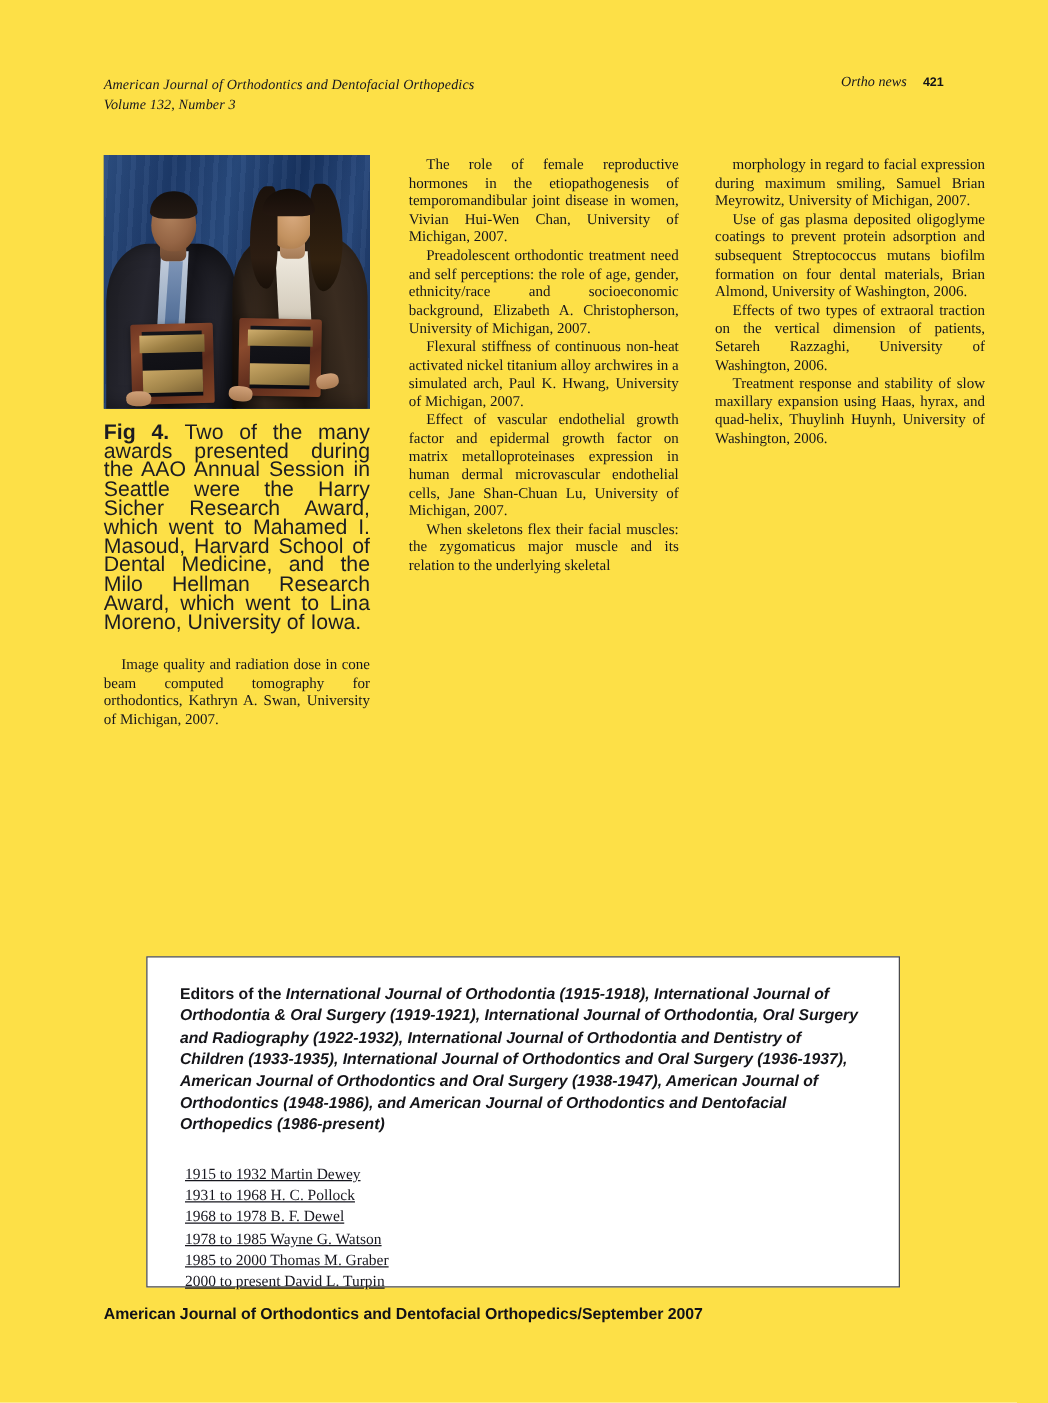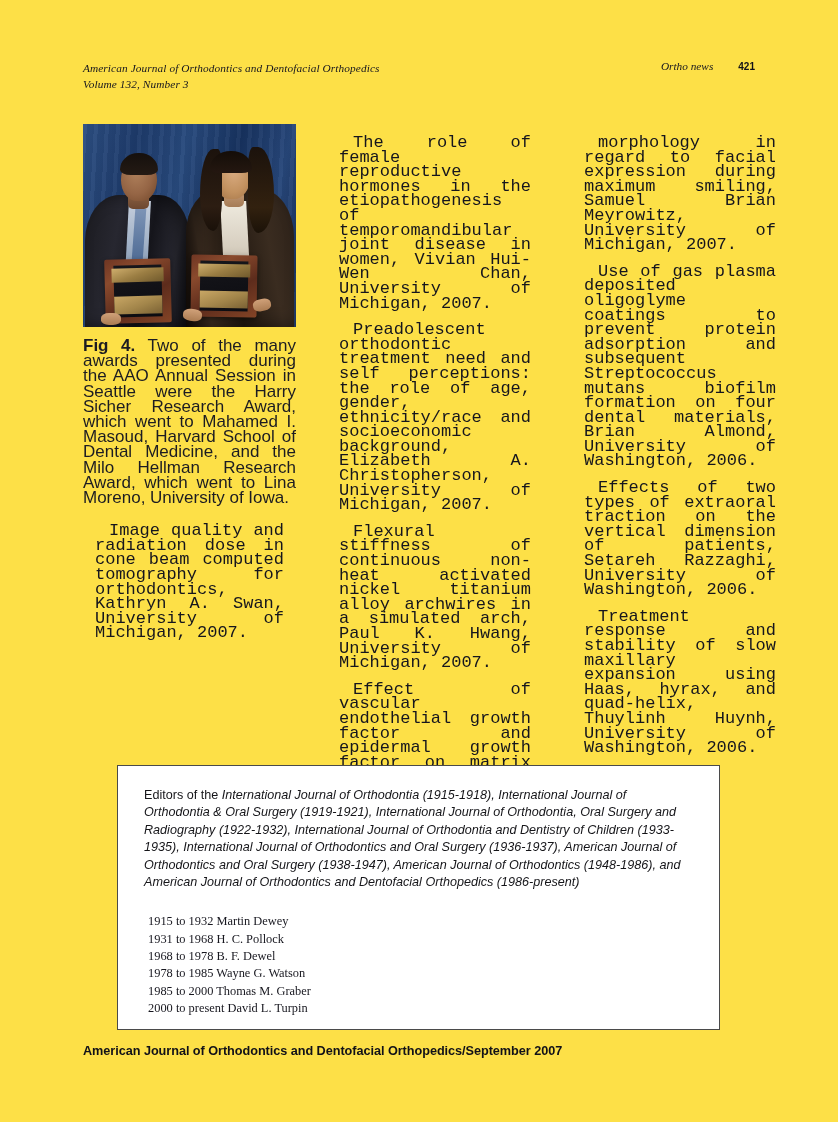--- a/index.html
+++ b/index.html
@@ -40,21 +40,21 @@
     font-size: 11.3px;
     line-height: 16px;
     color: #16161e;
     letter-spacing: 0.1px;
   }
   .runhead-right {
     position: absolute;
     right: 0; top: 0;
     display: flex;
     align-items: baseline;
-    gap: 25px;
+    gap: 13px;
   }
   .runhead-right .sect {
     font-style: italic;
     font-size: 11.3px;
     color: #16161e;
   }
   .runhead-right .pageno {
     font-family: "Liberation Sans", sans-serif;
     font-weight: bold;
     font-size: 10px;
@@ -240,23 +240,23 @@
     font-size: 17px;
     line-height: 15.2px;
     color: #1c1c22;
     text-align: justify;
     text-justify: inter-word;
     hyphens: manual;
   }
   .caption .lead { font-weight: bold; }
 
   .col p.body {
-    margin: 12px;
-    font-family: Liberation Mono, monospace;
-    font-size: 17px;
+    margin: 0;
+    font-family: Liberation Serif, serif;
+    font-size: 12px;
     line-height: 14.6px;
     text-align: justify;
     text-justify: inter-word;
     text-indent: 14px;
     color: #15151d;
   }
   .col-1 p.body { margin-top: 19px; }
 
   
   .editbox {
@@ -269,33 +269,33 @@
     box-sizing: border-box;
     background: #fff;
   }
   .editbox-inner {
     padding: 21px 26px 0 26px;
   }
   .editors-head {
     font-family: "Liberation Sans", sans-serif;
     font-size: 12.6px;
     line-height: 17.4px;
-    font-weight: normal;
+    font-weight: bold;
     color: #151519;
     margin: 0;
   }
   .editors-head i { font-style: italic; }
   .editors-list {
     margin: 22px 0 0 4px;
     font-family: "Liberation Serif", serif;
     font-size: 12.4px;
     line-height: 17.3px;
     color: #17171f;
   }
-  .editors-list .row { white-space: pre; }
+  .editors-list .row { white-space: pre; text-decoration: underline; }
 
   
   .footer {
     position: absolute;
     left: 83px;
     top: 1044px;
     font-family: "Liberation Sans", sans-serif;
     font-weight: bold;
     font-size: 12.7px;
     color: #111118;

